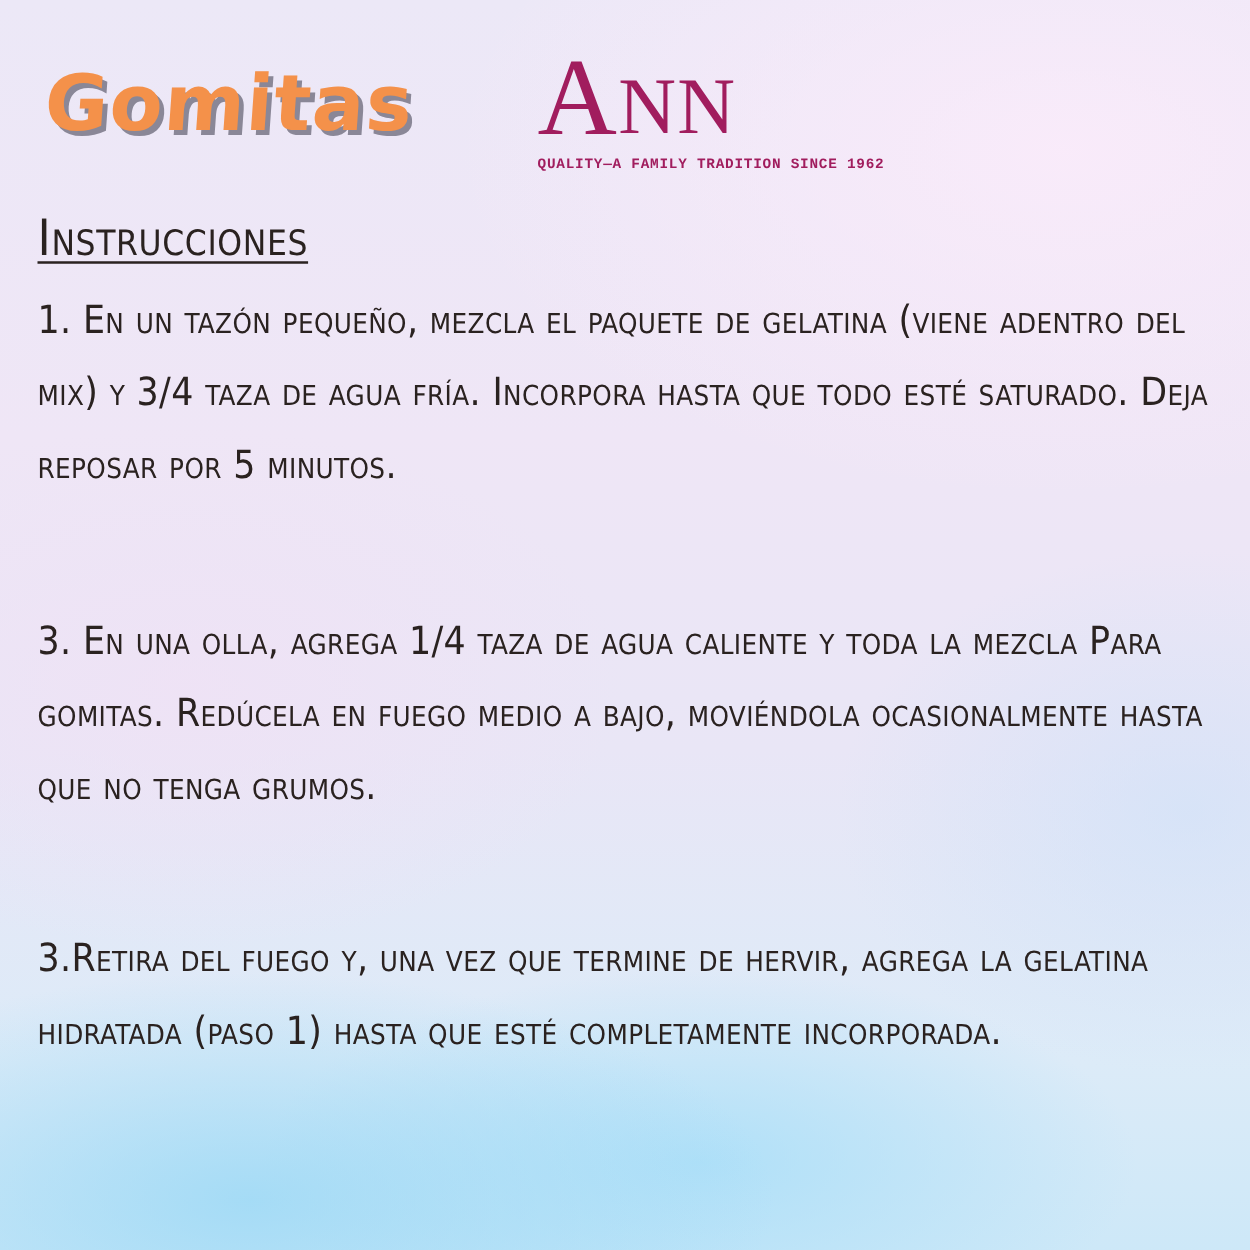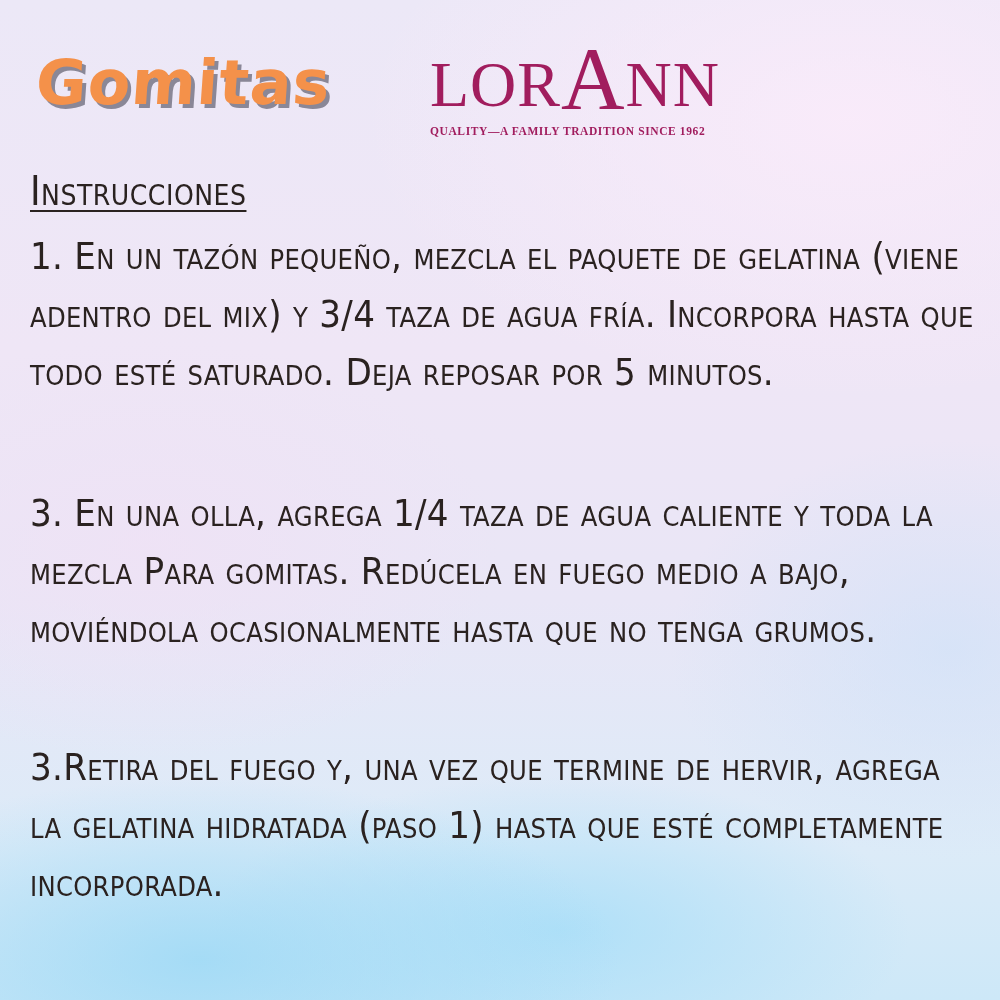--- a/index.html
+++ b/index.html
@@ -25,46 +25,45 @@
   }
   .logo { position: absolute; left: 430px; top: 42px; width: 300px; }
   .logo-word {
     font-family: "Liberation Serif", "DejaVu Serif", serif;
     font-size: 64px; color: #a11d5e; letter-spacing: 1px; line-height: 1;
     display: flex; align-items: flex-end;
   }
   .logo-word .big { font-size: 88px; line-height: 0.85; }
   .logo-tag {
     margin-top: 8px;
-    font-family: Liberation Serif, serif;
+    font-family: Liberation Mono, monospace;
     font-size: 11.5px; color: #a11d5e; letter-spacing: 0.6px; font-weight: bold;
   }
   .heading {
     position: absolute; left: 30px; top: 168px;
     font-size: 40px; font-variant: small-caps; text-transform: none;
     text-decoration: underline; text-underline-offset: 5px; text-decoration-thickness: 2px;
     letter-spacing: 0.5px;
   }
   .step {
     position: absolute; left: 30px; width: 945px;
-    font-size: 38px; line-height: 58px; font-variant: small-caps;
+    font-size: 31px; line-height: 58px; font-variant: small-caps;
     letter-spacing: 0.3px; transform-origin: left top;
   }
   .step1 { top: 227px; }
   .step2 { top: 484px; }
   .step3 { top: 738px; }
 </style>
 </head>
 <body>
 
 <div class="title">Gomitas</div>
 
 <div class="logo">
   <div class="logo-word">
-    <span>LOR</span>
       <span class="big">A</span>
       <span>NN</span>
   </div>
   <div class="logo-tag">QUALITY—A FAMILY TRADITION SINCE 1962</div>
 </div>
 
 <div class="heading">Instrucciones</div>
 
 <div class="step step1">1. En un tazón pequeño, mezcla el paquete de gelatina (viene adentro del mix) y 3/4 taza de agua fría. Incorpora hasta que todo esté saturado. Deja reposar por 5 minutos.</div>
 <div class="step step2">3. En una olla, agrega 1/4 taza de agua caliente y toda la mezcla Para gomitas. Redúcela en fuego medio a bajo, moviéndola ocasionalmente hasta que no tenga grumos.</div>

